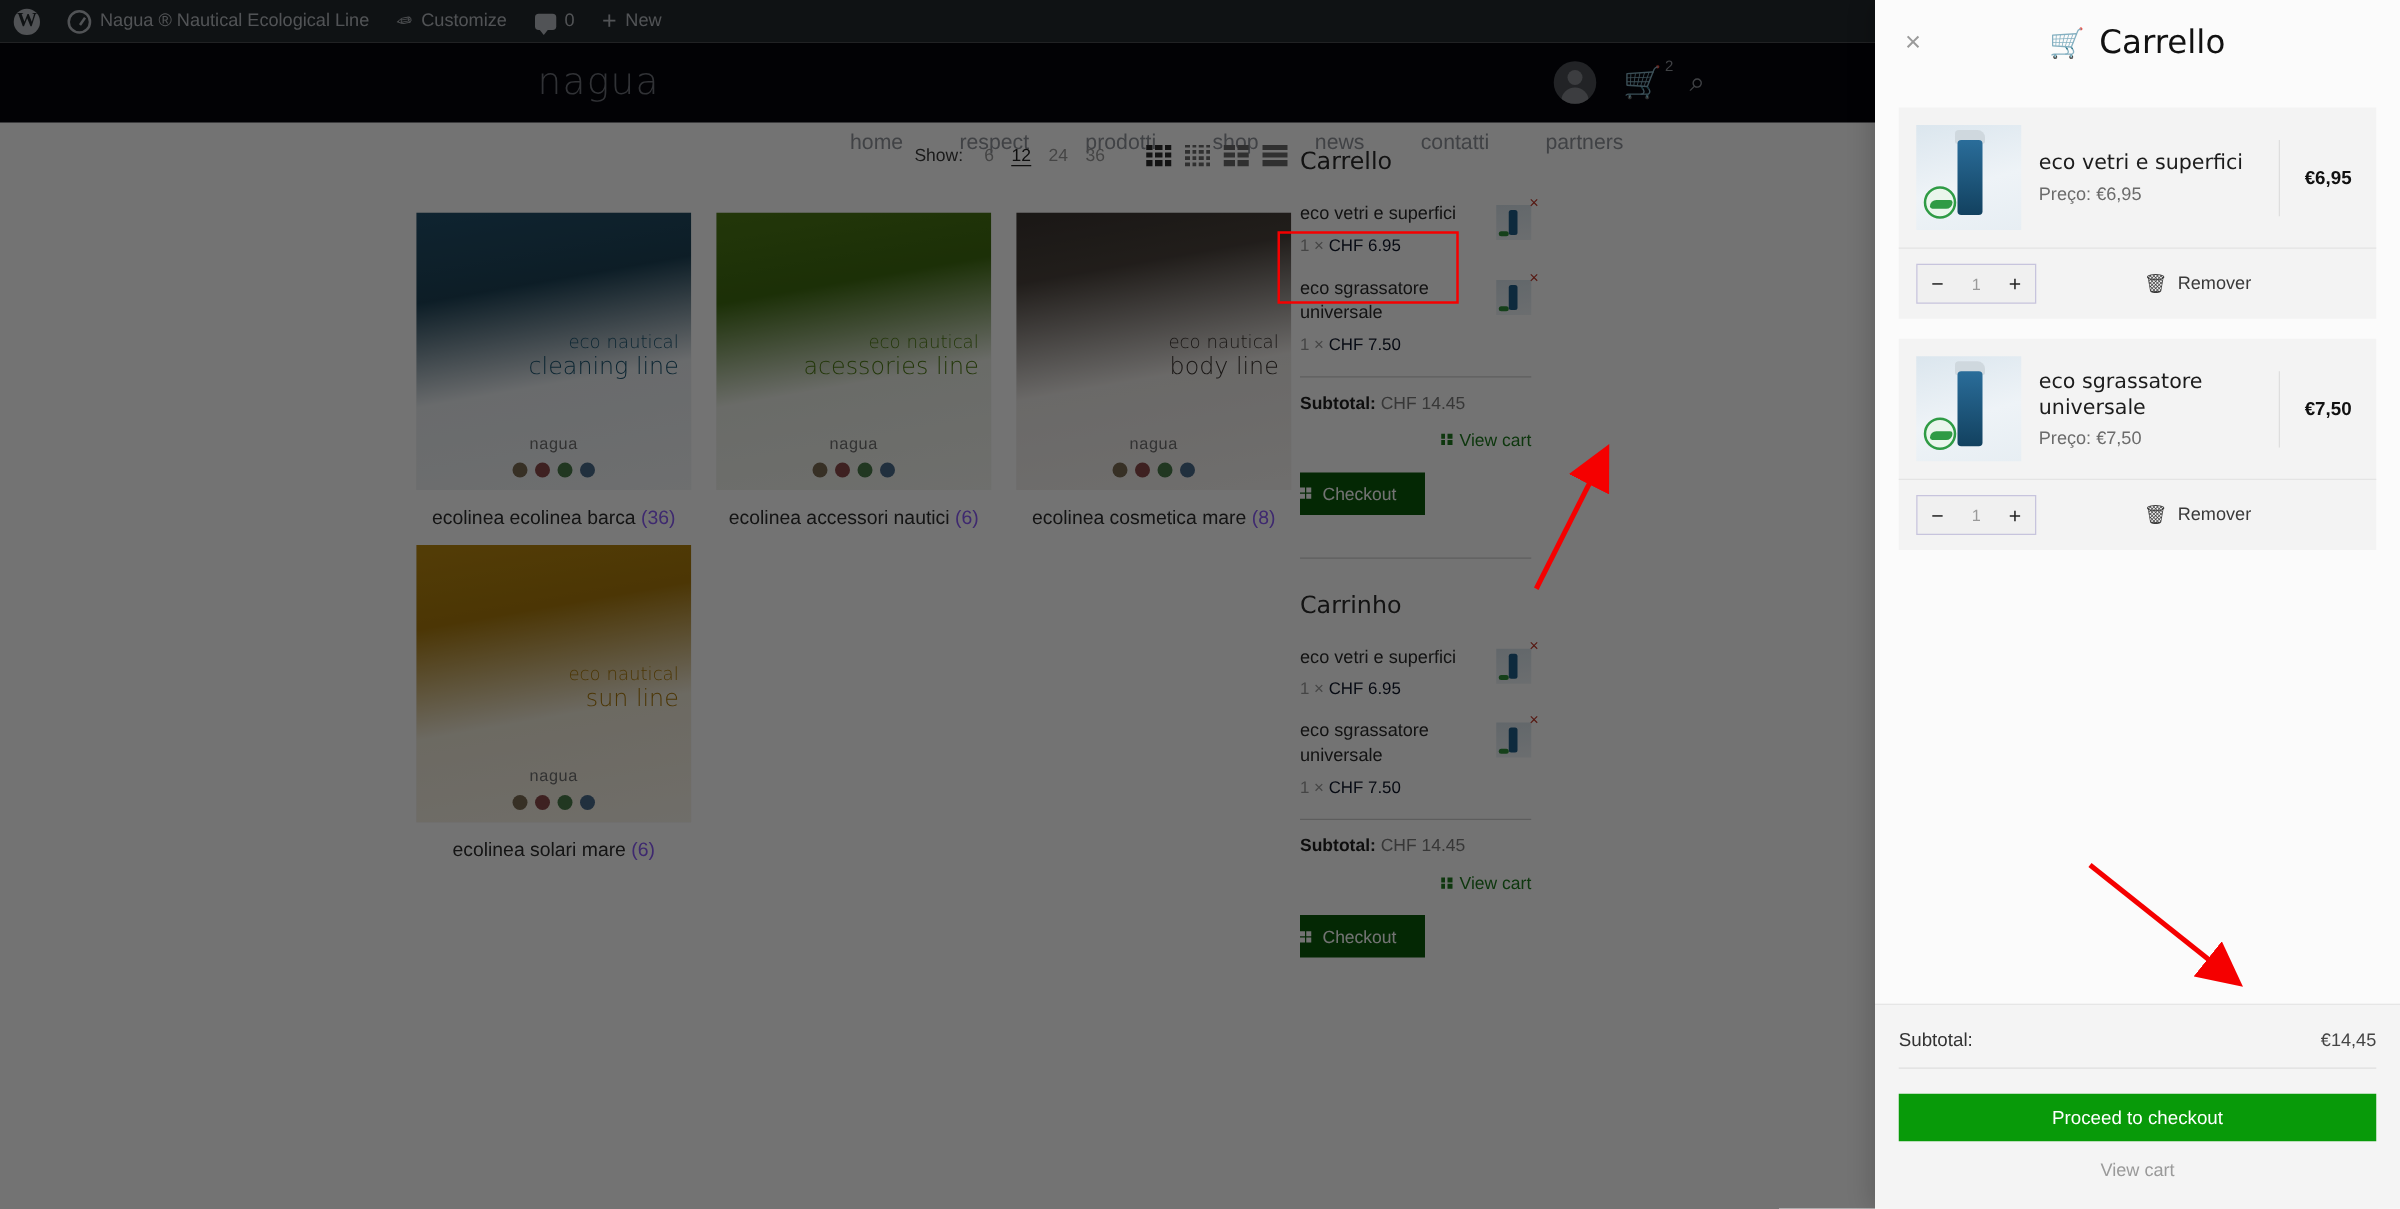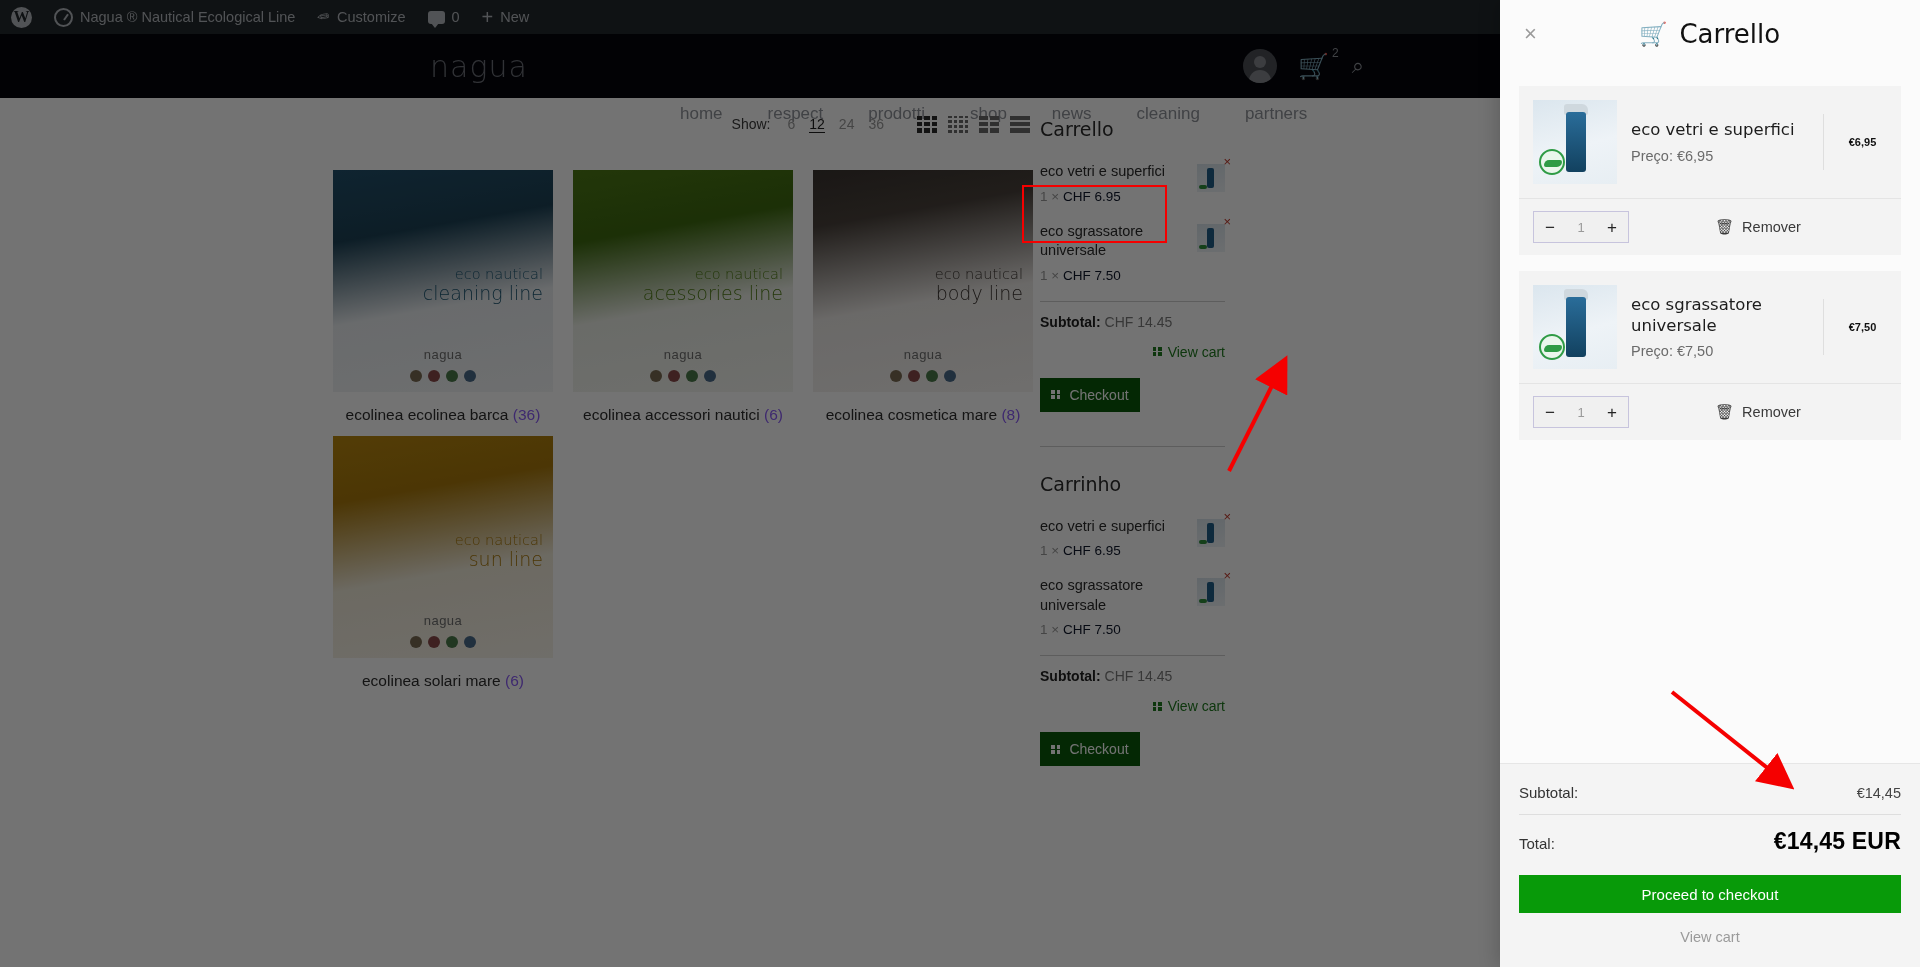--- a/index.html
+++ b/index.html
@@ -125,21 +125,21 @@
   .cthumbmini::after { content:""; position:absolute; left:2px; bottom:3px; width:8px; height:4px; background:#2f8f3b; border-radius:2px; }
   .cremove { position:absolute; right: -6px; top: -8px; color:#c0392b; font-size: 13px; cursor:pointer; }
   .wdivider { border-top: 1px solid #cfcfcf; margin: 14px 0 12px; }
   .wsubtotal { font-size: 14px; color:#7a7a7a; margin-bottom: 14px; }
   .wsubtotal b { color:#1f1f1f; }
   .wviewcart { text-align:right; font-size: 14px; color:#1f7a1f; display:flex; justify-content:flex-end; align-items:center; gap:6px; }
   .dots4 { width:9px; height:9px; display:grid; grid-template-columns:1fr 1fr; grid-template-rows:1fr 1fr; gap:1.5px; }
   .dots4 i { background:#1f7a1f; display:block; }
   .wcheckout {
     margin-top: 18px; width: 100px; height: 34px; background:#0b5a0b; color:#fff;
-    display:flex; align-items:center; justify-content:center; gap: 9px; font-size: 14px;
+    display:flex; align-items:center; gap: 9px; font-size: 14px;
   }
   .wcheckout .dots4 i { background:#fff; }
   .wsep { border-top: 1px solid #cfcfcf; margin: 34px 0 26px; }
 
   
   #dim {
     position:absolute; left:0; top:0; width: 1500px; height: 967px;
     background: rgba(0,0,0,0.55); pointer-events:none;
   }
   
@@ -162,21 +162,21 @@
     width: 84px; height: 84px; flex:0 0 auto; position:relative; overflow:hidden;
     background: linear-gradient(165deg,#dbe6ee 0%, #eef3f7 55%, #e7eef3 100%);
   }
   .cp-pimg .bottle { position:absolute; left:33px; top:12px; width:20px; height:60px; background: linear-gradient(180deg,#2a6d9a,#12415f); border-radius: 3px; }
   .cp-pimg .nozzle { position:absolute; left:31px; top:4px; width:24px; height:11px; background:#cfd8de; border-radius:3px 6px 2px 2px; }
   .cp-pimg .leaf { position:absolute; left:6px; bottom:9px; width:26px; height:26px; border-radius:50%; border:2px solid #2f9b45; background:#eaf6ec; }
   .cp-pimg .leaf::after{ content:""; position:absolute; left:3px; top:9px; width:18px; height:7px; background:#2f9b45; border-radius: 8px 3px 8px 3px; }
   .cp-pinfo { flex:1 1 auto; padding: 0 14px; min-width:0; }
   .cp-pname { font-size: 16.5px; color:#1c1c1c; line-height:1.25; font-family:"DejaVu Sans",sans-serif; }
   .cp-pprice { font-size: 14.5px; color:#6b6b6b; margin-top: 7px; }
-  .cp-ptotal { flex:0 0 auto; width: 78px; text-align:center; font-size: 11px; font-weight: bold; color:#111; border-left: 1px solid #dedede; padding: 22px 0; }
+  .cp-ptotal { flex:0 0 auto; width: 78px; text-align:center; font-size: 15px; font-weight: bold; color:#111; border-left: 1px solid #dedede; padding: 22px 0; }
   .cp-card-bot { display:flex; align-items:center; border-top: 1px solid #e4e4e4; padding: 12px 14px; }
   .stepper { width: 96px; height: 32px; border: 1px solid #c7c4dd; background:#f0f0f0; display:flex; align-items:center; justify-content:space-between; padding: 0 11px; }
   .stepper .mn, .stepper .pl { font-size: 17px; color:#222; cursor:pointer; line-height:1; }
   .stepper .qv { font-size: 13px; color:#9a9a9a; }
   .cp-remove { flex:1 1 auto; text-align:center; font-size: 14.5px; color:#3a3a3a; display:flex; align-items:center; justify-content:center; gap:8px; cursor:pointer; }
   .trash { font-size: 15px; }
 
   .cp-foot { flex:0 0 auto; border-top: 1px solid #e6e6e6; padding: 20px 19px 22px; background:#f4f4f4; }
   .cp-row { display:flex; justify-content:space-between; align-items:baseline; }
   .cp-sub-label { font-size: 15px; color:#333; }
@@ -227,21 +227,21 @@
     </div>
 
     <div class="site-header">
       <div class="brand-logo">nagua</div>
       <div class="nav">
         <a href="#">home</a>
         <a href="#">respect</a>
         <a href="#">prodotti</a>
         <a href="#">shop</a>
         <a href="#">news</a>
-        <a href="#">cleaning</a>
+        <a href="#">contatti</a>
         <a href="#">partners</a>
       </div>
       <div class="header-icons">
         <span class="avatar-circle"></span>
         <span class="cart-icon-wrap">🛒
           <span class="cart-badge">2</span>
         </span>
         <span class="search-glyph">⌕</span>
       </div>
     </div>
@@ -559,24 +559,20 @@
         </div>
       </div>
     </div>
 
     <div class="cp-foot">
       <div class="cp-row">
         <span class="cp-sub-label">Subtotal:</span>
         <span class="cp-sub-val">€14,45</span>
       </div>
       <div class="cp-hr"></div>
-      <div class="cp-row">
-        <span class="cp-tot-label">Total:</span>
-        <span class="cp-tot-val">€14,45 EUR</span>
-      </div>
       <div class="cp-checkout">Proceed to checkout</div>
       <div class="cp-viewcart">View cart</div>
     </div>
   </div>
 
   <div class="anno-box"></div>
 
   <svg class="anno" viewBox="0 0 1920 967">
     <defs>
       <marker id="ah" markerWidth="9" markerHeight="9" refX="6" refY="4.5" orient="auto">

